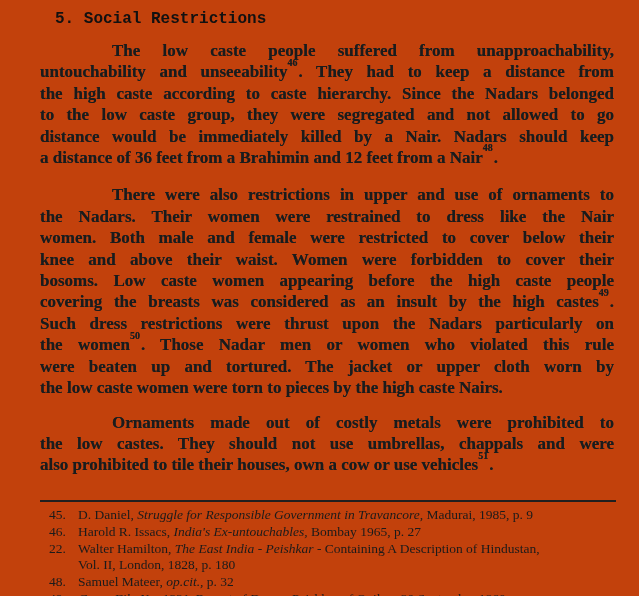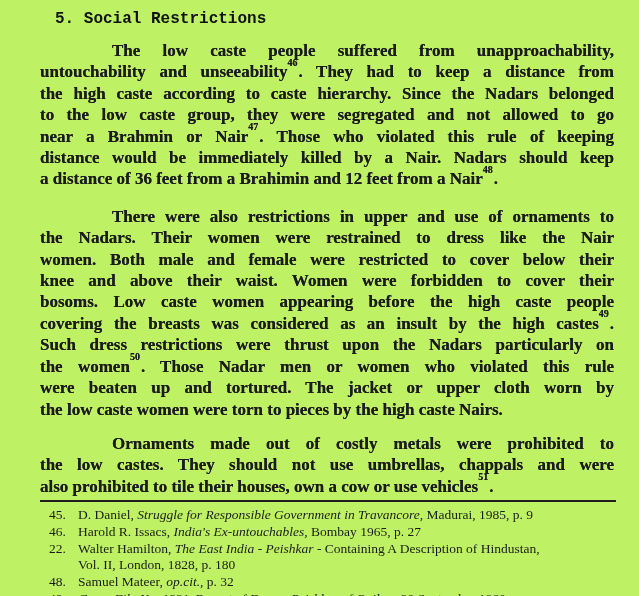--- a/index.html
+++ b/index.html
@@ -1,19 +1,19 @@
 <!DOCTYPE html>
 <html><head>
 <meta charset="utf-8">
 <style>
   html,body{margin:0;padding:0;background:#ffffff;}
   .page{
     position:relative;
     width:639px;height:596px;
-    background:#bef264;
+    background:#c2410c;
     overflow:hidden;
     color:#1b1b1b;
     font-family:"Liberation Serif","DejaVu Serif",serif;
   }
   .content{position:absolute;left:40px;top:8px;width:574px;}
   .heading{
     font-family:"Liberation Mono","DejaVu Sans Mono",monospace;
     font-size:16px;font-weight:700;line-height:22px;
     margin:0 0 0 15px;color:#111;
   }
@@ -48,21 +48,20 @@
 
 <div class="page">
   <div class="content">
     <h1 class="heading">5. Social Restrictions</h1>
     <div id="paragraphs">
         <div class="para">
           <div class="line first">The low caste people suffered from unapproachability,</div>
           <div class="line">untouchability and unseeability<sup>46</sup>. They had to keep a distance from</div>
           <div class="line">the high caste according to caste hierarchy. Since the Nadars belonged</div>
           <div class="line">to the low caste group, they were segregated and not allowed to go</div>
-          <div class="line">near a Brahmin or Nair<sup>47</sup>. Those who violated this rule of keeping</div>
           <div class="line">distance would be immediately killed by a Nair. Nadars should keep</div>
           <div class="line last">a distance of 36 feet from a Brahimin and 12 feet from a Nair<sup>48</sup>.</div>
         </div>
         <div class="para">
           <div class="line first">There were also restrictions in upper and use of ornaments to</div>
           <div class="line">the Nadars. Their women were restrained to dress like the Nair</div>
           <div class="line">women. Both male and female were restricted to cover below their</div>
           <div class="line">knee and above their waist. Women were forbidden to cover their</div>
           <div class="line">bosoms. Low caste women appearing before the high caste people</div>
           <div class="line">covering the breasts was considered as an insult by the high castes<sup>49</sup>.</div>

